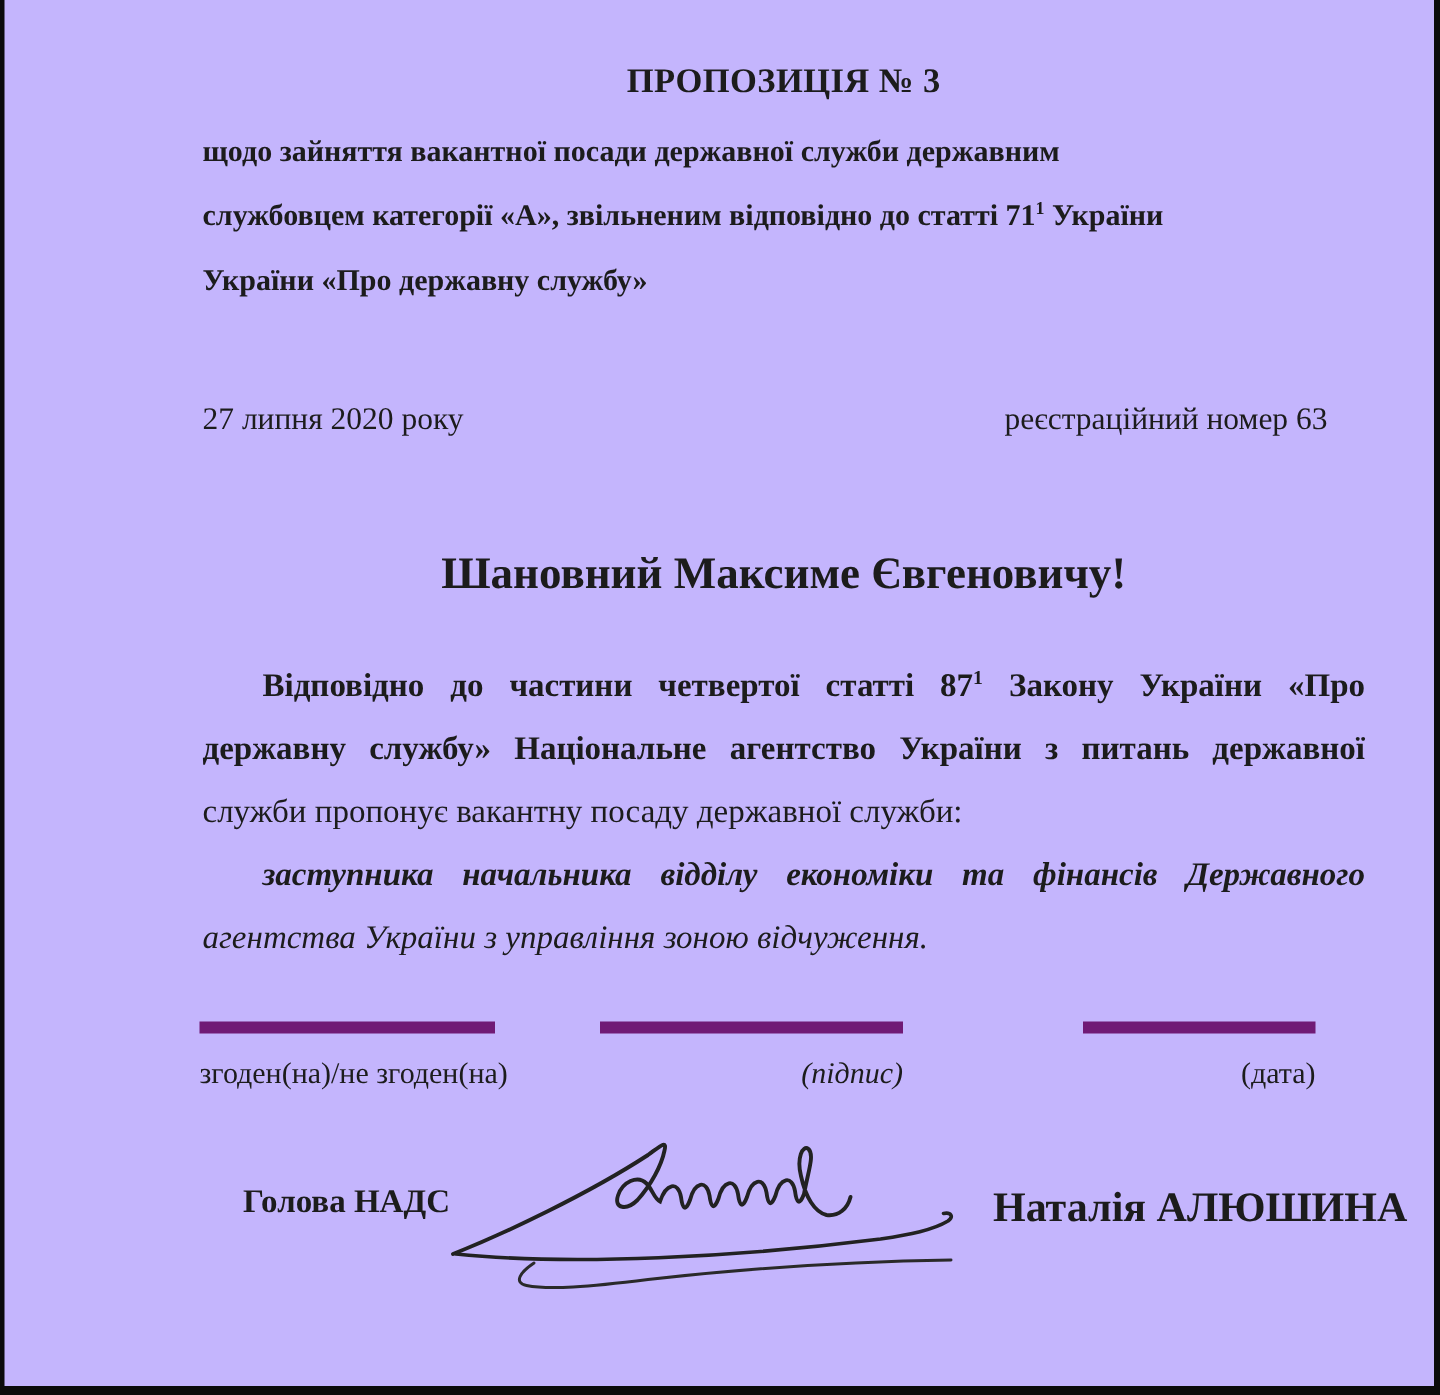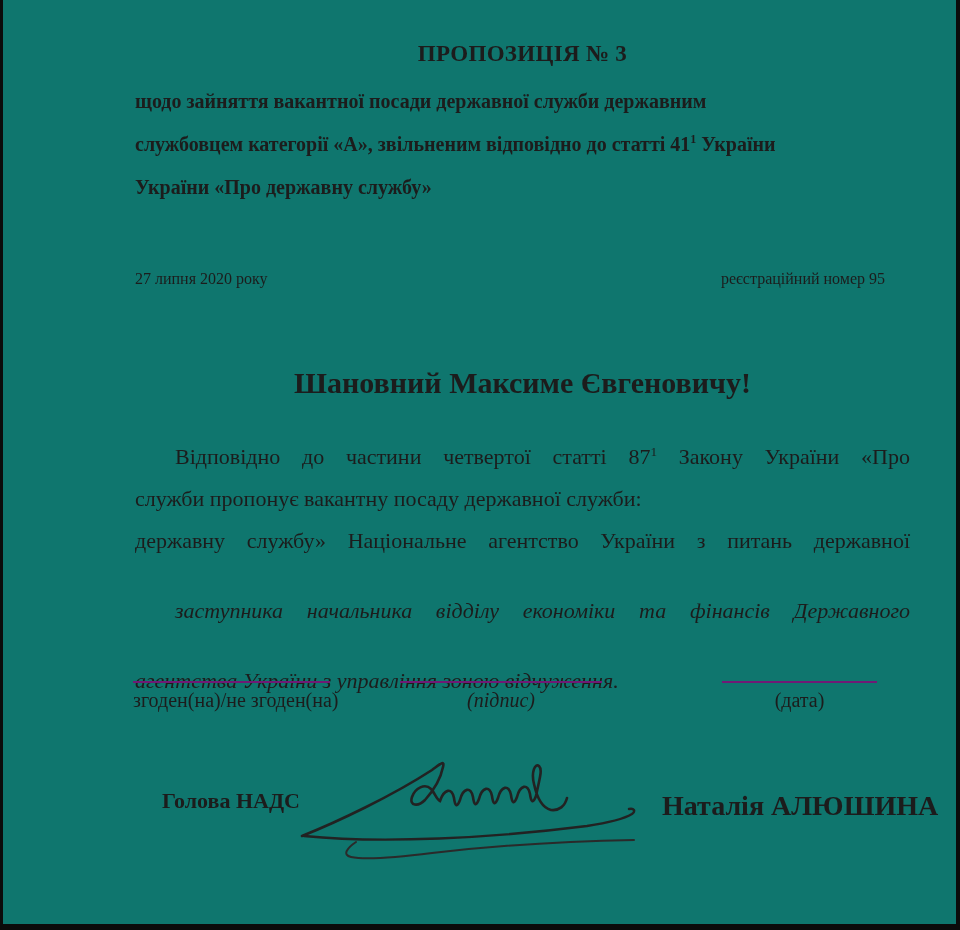--- a/index.html
+++ b/index.html
@@ -2,58 +2,58 @@
 <html><head>
 <meta charset="utf-8">
 <style>
   html, body { margin:0; padding:0; }
   body {
     width:960px; height:930px; background:#ffffff;
     font-family:"Liberation Serif","DejaVu Serif",serif;
   }
   .page {
     position:relative; width:960px; height:930px;
-    background:#0f766e; overflow:hidden; color:#1c1c1c;
+    background:#c4b5fd; overflow:hidden; color:#1c1c1c;
   }
   
   .border-left  { position:absolute; left:0; top:0; width:3px; height:100%; background:#0b0b0b; }
   .border-right { position:absolute; right:0; top:0; width:4px; height:100%; background:#0b0b0b; }
   .border-bottom{ position:absolute; left:0; bottom:0; width:100%; height:6px; background:#0b0b0b; }
 
   .title {
     position:absolute; top:40px; left:135px; width:775px;
     text-align:center; font-weight:bold; font-size:23px; line-height:28px;
     letter-spacing:0.3px;
   }
   .subtitle {
     position:absolute; top:80px; left:135px; width:775px;
     font-weight:bold; font-size:20px;
   }
   .subtitle .sub-line { height:43px; line-height:43px; }
   sup { font-size:60%; vertical-align:super; line-height:0; }
 
   .date-row {
     position:absolute; top:266px; left:135px; width:750px;
-    display:flex; justify-content:space-between; font-size:16px; line-height:26px;
+    display:flex; justify-content:space-between; font-size:21px; line-height:26px;
   }
 
   .salutation {
     position:absolute; top:370px; left:135px; width:775px;
     text-align:center; font-weight:bold; font-size:30px; line-height:26px;
   }
 
   .body-text { position:absolute; top:436px; left:135px; width:775px; font-size:22px; }
   .body-text .line { height:42px; line-height:42px; }
-  .justify { text-align:justify; text-align-last:justify; }
+  .justify { text-align:justify; text-align-last:justify;font-weight:bold; }
   .indent  { padding-left:40px; }
-  .italic  { font-style:italic;margin-top:28px; }
+  .italic  { font-style:italic; }
 
   .sig-field {
-    position:absolute; border-top:2px solid #701a75;
-    text-align:center; font-size:20px; padding-top:5px; line-height:24px;
+    position:absolute; border-top:8px solid #701a75;
+    text-align:right; font-size:20px; padding-top:15px; line-height:24px;
     white-space:nowrap;
   }
   .sig-field.f1 { left:133px; top:681px; width:197px; }
   .sig-field.f2 { left:400px; top:681px; width:202px;font-style:italic; }
   .sig-field.f3 { left:722px; top:681px; width:155px; }
 
   .signer-title { position:absolute; left:135px; top:788px; font-size:22px; font-weight:bold; white-space:nowrap;margin-left:27px; }
   .signer-name  { position:absolute; left:662px; top:790px; font-size:28px; font-weight:bold; white-space:nowrap; }
   .signature-svg { position:absolute; left:292px; top:748px; }
 </style>
@@ -62,35 +62,35 @@
 
 <div class="page">
   <div class="border-left"></div>
   <div class="border-right"></div>
   <div class="border-bottom"></div>
 
   <div class="title">ПРОПОЗИЦІЯ № 3</div>
 
   <div class="subtitle">
     <div class="sub-line">щодо зайняття вакантної посади державної служби державним</div>
-    <div class="sub-line"><span>службовцем категорії «А», звільненим відповідно до статті 41</span><sup>1</sup><span> України</span></div>
+    <div class="sub-line"><span>службовцем категорії «А», звільненим відповідно до статті 71</span><sup>1</sup><span> України</span></div>
     <div class="sub-line">України «Про державну службу»</div>
   </div>
 
   <div class="date-row">
     <span>27 липня 2020 року</span>
-    <span>реєстраційний номер 95</span>
+    <span>реєстраційний номер 63</span>
   </div>
 
   <div class="salutation">Шановний Максиме Євгеновичу!</div>
 
   <div class="body-text">
     <div class="line justify indent"><span>Відповідно до частини четвертої статті 87</span><sup>1</sup><span> Закону України «Про</span></div>
+    <div class="line justify">державну службу» Національне агентство України з питань державної</div>
     <div class="line">служби пропонує вакантну посаду державної служби:</div>
-    <div class="line justify">державну службу» Національне агентство України з питань державної</div>
     <div class="line italic justify indent">заступника начальника відділу економіки та фінансів Державного</div>
     <div class="line italic">агентства України з управління зоною відчуження.</div>
   </div>
 
   <div class="sig-field f1">
     <span>згоден(на)/не згоден(на)</span>
   </div>
   <div class="sig-field f2">
     <span>(підпис)</span>
   </div>

